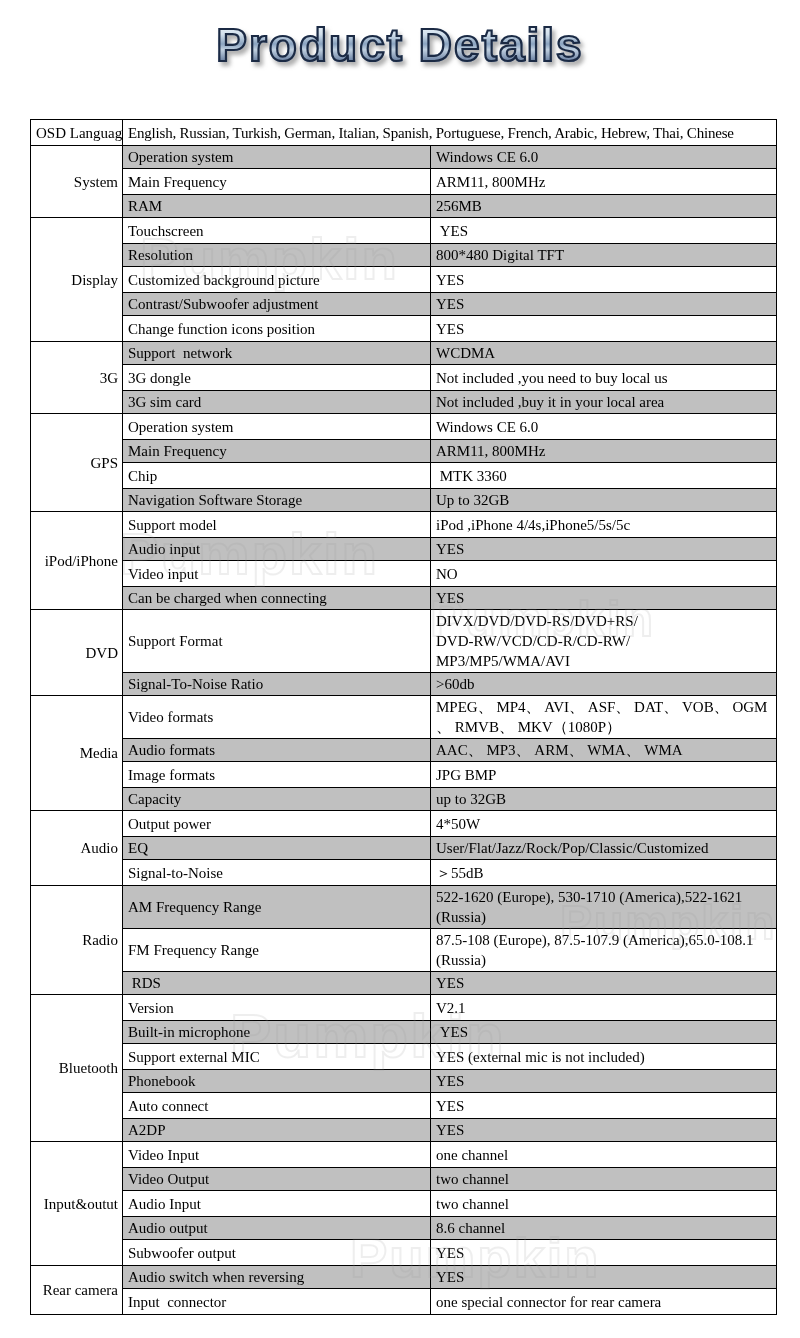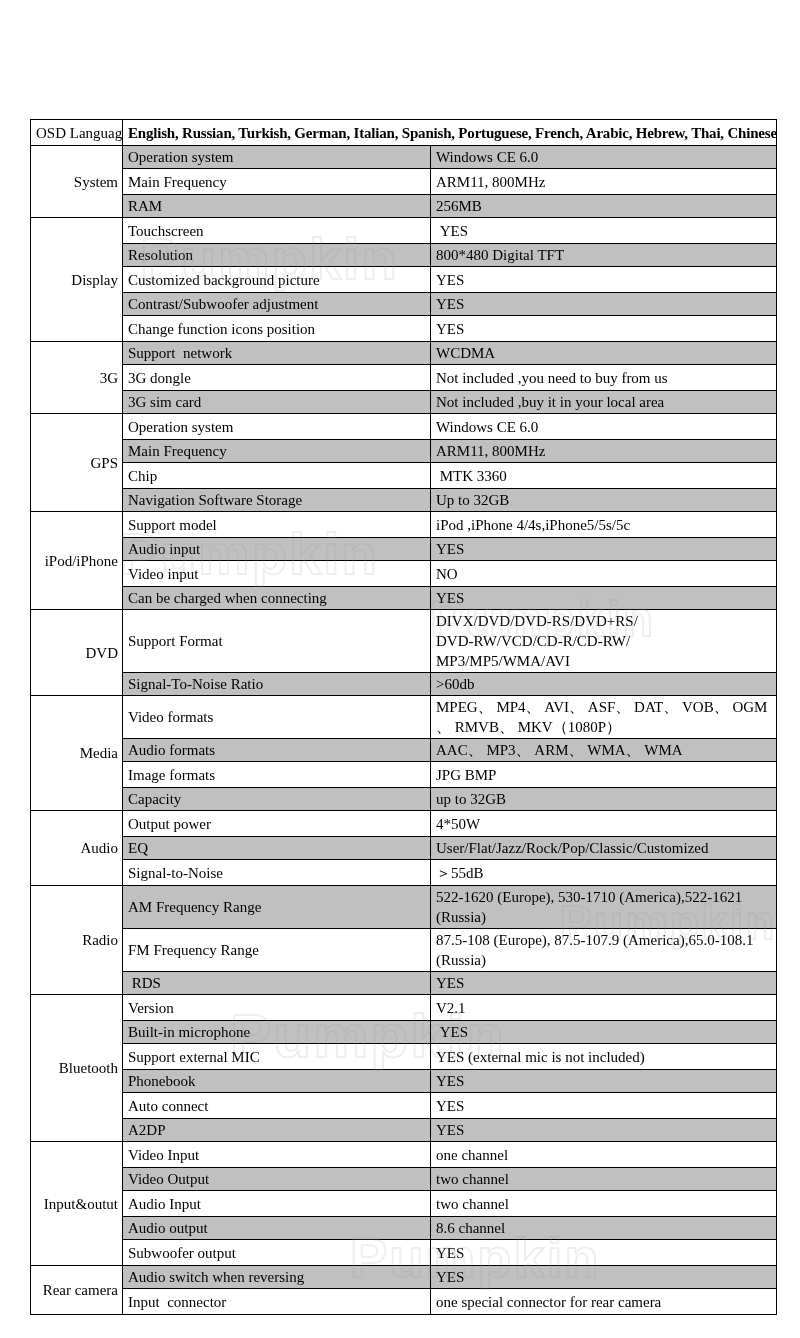--- a/index.html
+++ b/index.html
@@ -32,39 +32,42 @@
     padding:1px 4px 1px 5px;overflow:hidden;
   }
   tbody tr{height:26px;}
   tbody tr.shaded{height:22px;}
   tr.shaded td.label,tr.shaded td.value{background:#c0c0c0;}
   td.cat{
     background:#fff !important;text-align:right;padding:1px 2px;
   }
   td.label,td.value{white-space:pre-wrap;}
   td.langs{
-    font-weight:bold;font-size:14px;white-space:nowrap;
+    font-weight:normal;font-size:14px;white-space:nowrap;
     letter-spacing:-0.2px;padding-left:6px;
   }
   td.osd{font-size:14.5px;white-space:nowrap;padding-left:3px;}
   tr.header-row{height:26px;}
 
   
   .wm{
     position:absolute;z-index:2;pointer-events:none;
     font-family:"Liberation Sans","DejaVu Sans",sans-serif;font-weight:bold;
     color:transparent;-webkit-text-stroke:2px #9a9a9a;opacity:0.16;
     letter-spacing:2px;white-space:nowrap;
   }
 </style>
 </head>
 <body>
 
 <div class="page">
 
+  <div class="title-wrap">
+    <span class="title">Product Details</span>
+  </div>
 
   <table class="spec">
     <colgroup>
       <col style="width:92px">
         <col style="width:308px">
         <col style="width:346px">
     </colgroup>
     <tbody id="spec-body">
       <tr class="header-row">
         <td class="osd">OSD Language</td>
@@ -104,21 +107,21 @@
           <td class="label">Change function icons position</td>
           <td class="value">YES</td>
         </tr>
         <tr class="shaded">
           <td class="cat" rowspan="3">3G</td>
           <td class="label">Support  network</td>
           <td class="value">WCDMA</td>
         </tr>
         <tr>
           <td class="label">3G dongle</td>
-          <td class="value">Not included ,you need to buy from us</td>
+          <td class="value">Not included ,you need to buy local us</td>
         </tr>
         <tr class="shaded">
           <td class="label">3G sim card</td>
           <td class="value">Not included ,buy it in your local area</td>
         </tr>
         <tr>
           <td class="cat" rowspan="4">GPS</td>
           <td class="label">Operation system</td>
           <td class="value">Windows CE 6.0</td>
         </tr>

